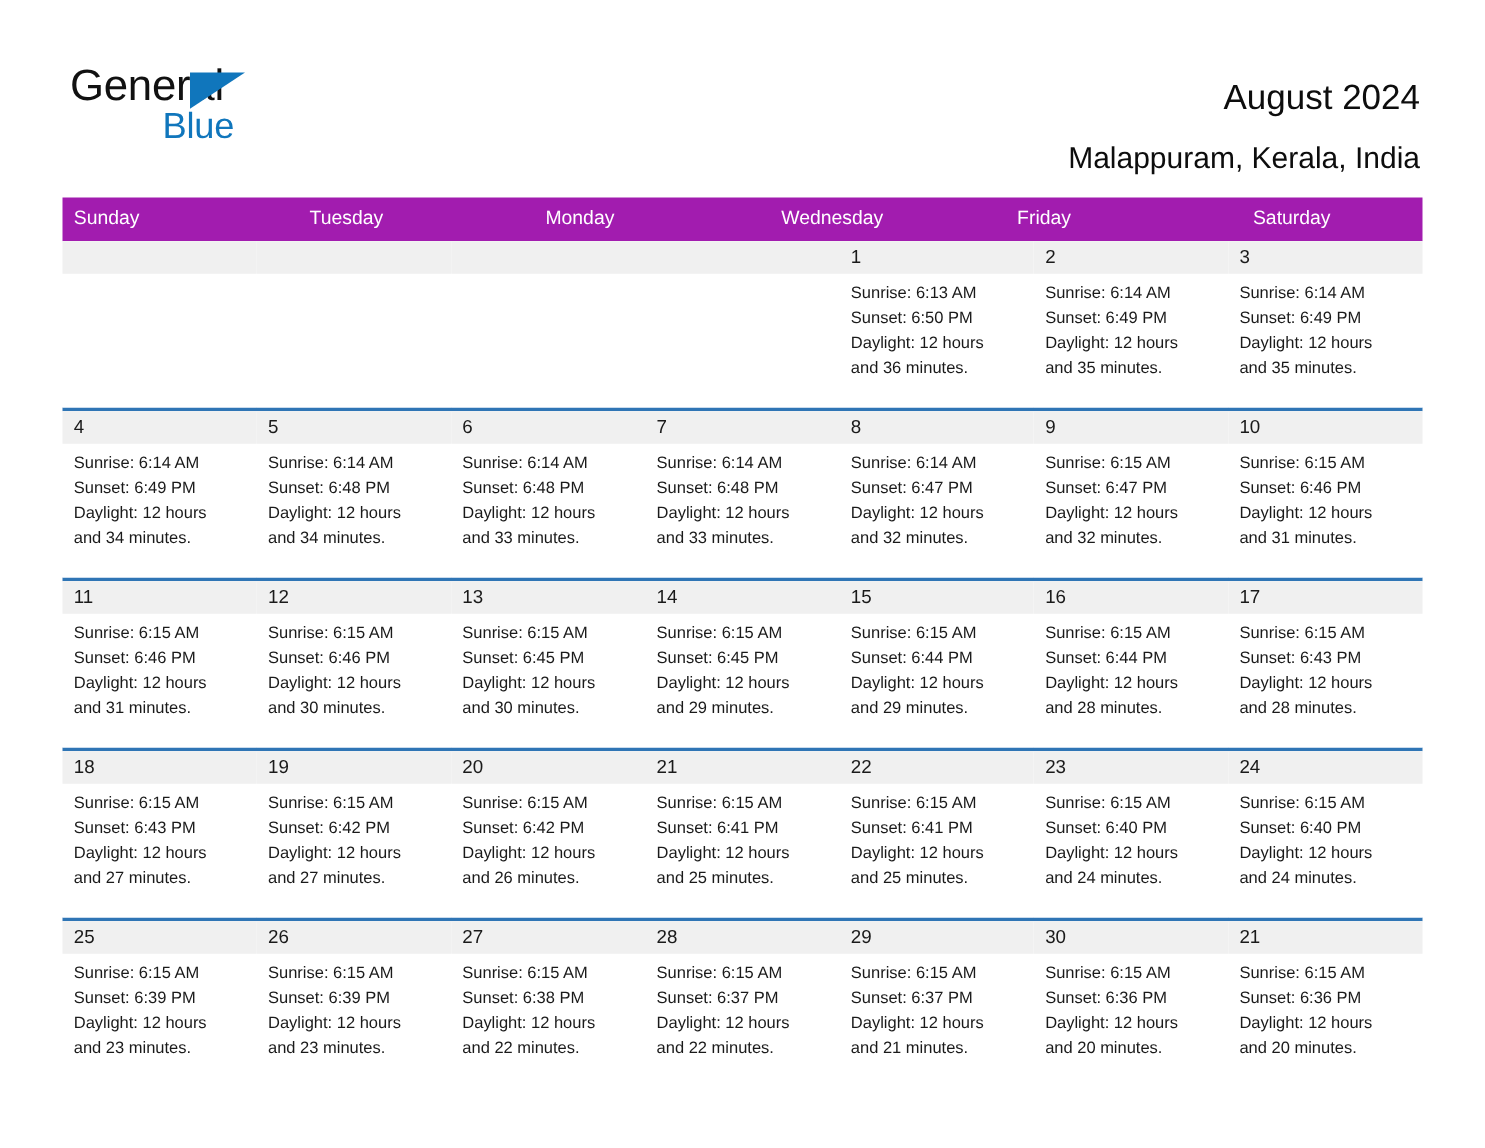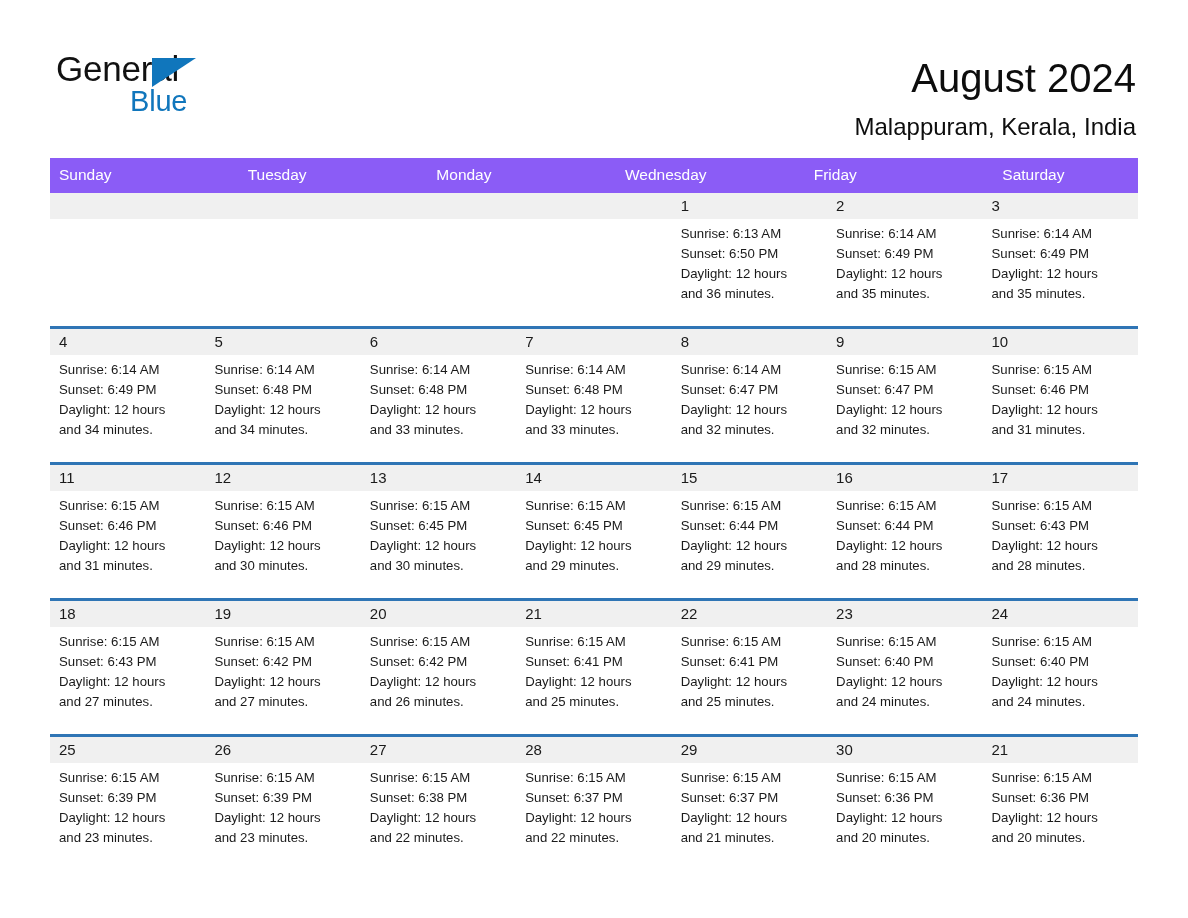--- a/index.html
+++ b/index.html
@@ -63,42 +63,42 @@
     line-height: 38px;
     color: #1076bc;
     letter-spacing: -0.2px;
   }
   .titles {
     text-align: right;
     flex: 1 1 auto;
     padding-top: 2px;
   }
   .month-title {
-    font-size: 40px;
+    font-size: 28px;
     line-height: 52px;
     font-weight: normal;
     color: #0d0d0d;
     margin: 0;
   }
   .location {
     font-size: 24px;
     line-height: 34px;
     color: #0d0d0d;
     margin: 6px 0 0 0;
   }
 
   
   .calendar {
     margin: 0 50px;
     width: 1088px;
     box-sizing: border-box;
   }
   .weekhead {
     display: flex;
-    background: #8b5cf6;
+    background: #a21caf;
     gap: 44px;
   }
   .weekhead .cell {
     flex: 1 1 0;
     min-width: 0;
     color: #ffffff;
     font-size: 15.5px;
     line-height: 18px;
     padding: 8px 0 9px 9px;
     box-sizing: border-box;

